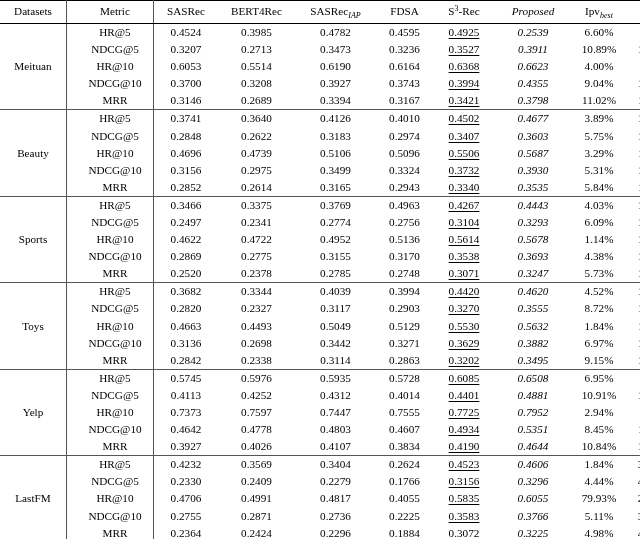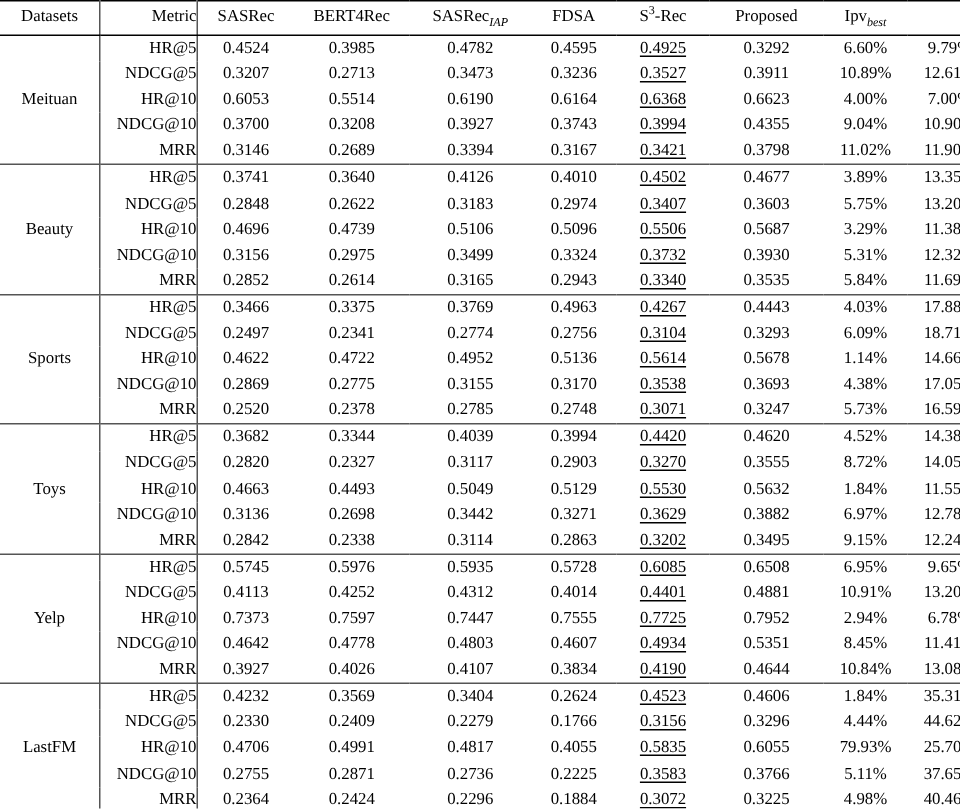--- a/index.html
+++ b/index.html
@@ -43,36 +43,36 @@
   tr.data-row  > *  { height: 17.1px; }
 
   
   .vline-right { border-right: 0.9px solid #555; }
 
   
   .col-dataset {
     width: 66px;
   }
   .col-metric {
-    width: 65px;
-    text-align: right;
+    width: 87px;
+    text-align: center;
     padding-left: 10px !important;
     box-sizing: border-box;
     font-family: Liberation Serif, serif;
   }
   .col-num {
     text-align: center;
   }
 
   .w-sasrec   { width: 64px; }
   .w-bert     { width: 77px; }
   .w-iap      { width: 81px; }
   .w-fdsa     { width: 57px; }
   .w-s3       { width: 62px; }
-  .w-proposed { width: 76px; }
+  .w-proposed { width: 76px; font-style: italic; }
   .w-ipvbest  { width: 56px; }
   .w-ipvbase  { width: 56px; }
 
   
   .val-best {
     font-weight: bold;
   }
   .val-second {
     text-decoration: underline;
     text-underline-offset: 2px;
@@ -117,21 +117,21 @@
   </thead>
   <tbody id="table-body">
       <tr class="data-row">
         <td class="col-dataset dataset-label vline-right rule-mid" rowspan="5">Meituan</td>
         <td class="col-metric vline-right">HR@5</td>
         <td class="col-num w-sasrec">0.4524</td>
         <td class="col-num w-bert">0.3985</td>
         <td class="col-num w-iap">0.4782</td>
         <td class="col-num w-fdsa">0.4595</td>
         <td class="col-num w-s3 val-second">0.4925</td>
-        <td class="col-num w-proposed val-best">0.3292</td>
+        <td class="col-num w-proposed val-best">0.2539</td>
         <td class="col-num w-ipvbest">6.60%</td>
         <td class="col-num w-ipvbase">9.79%</td>
       </tr>
       <tr class="data-row">
         <td class="col-metric vline-right">NDCG@5</td>
         <td class="col-num w-sasrec">0.3207</td>
         <td class="col-num w-bert">0.2713</td>
         <td class="col-num w-iap">0.3473</td>
         <td class="col-num w-fdsa">0.3236</td>
         <td class="col-num w-s3 val-second">0.3527</td>

